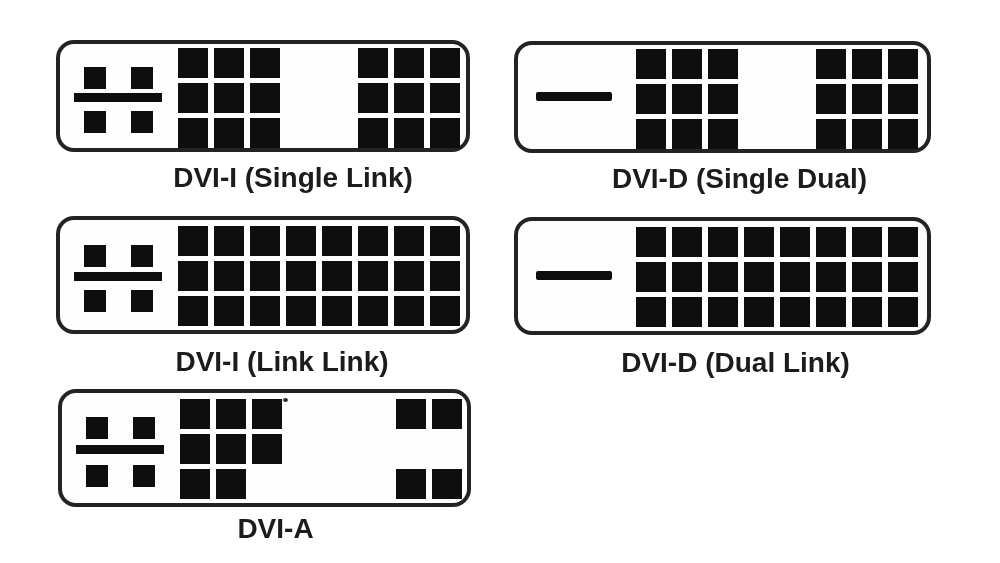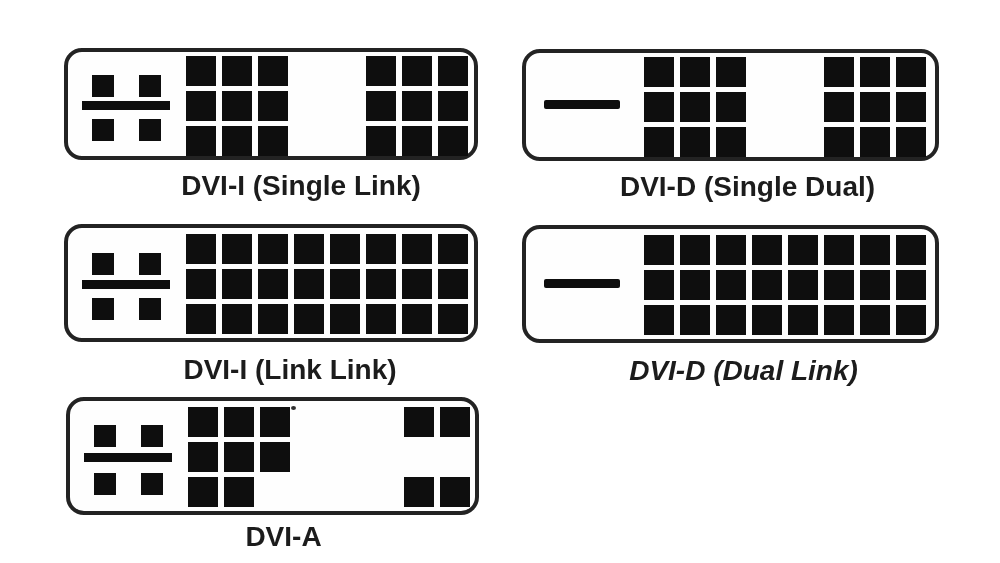--- a/index.html
+++ b/index.html
@@ -1,21 +1,21 @@
 <!DOCTYPE html>
 <html><head>
 <meta charset="utf-8">
 <style>
   html, body { margin:0; padding:0; background:#ffffff; }
   .canvas {
     position:relative; width:1000px; height:563px;
     background:var(--bg, #ffffff); overflow:hidden;
     font-family:"Liberation Sans", sans-serif;
   }
-  .connector-group { position:absolute; margin:12px; }
+  .connector-group { position:absolute; margin:4px; }
   #cg0 { left:52px;  top:36px;  width:414px; }
   #cg1 { left:510px; top:37px;  width:417px; }
   #cg2 { left:52px;  top:212px; width:414px; }
   #cg3 { left:510px; top:213px; width:417px; }
   #cg4 { left:54px;  top:385px; width:413px; }
 
   .shell {
     position:relative; box-sizing:border-box; height:112px;
     background:#fefefe; border:4px solid var(--outline, #232323);
     border-radius:18px;
@@ -64,21 +64,21 @@
   }
 
   .label {
     display:block; margin-top:10px; width:100%; text-align:center;
     font-size:28px; font-weight:bold; color:var(--label, #1c1c1c);
     white-space:nowrap;
   }
   #cg0 .label { transform:translateX(30px); }
   #cg1 .label { transform:translateX(17px); }
   #cg2 .label { transform:translateX(19px); margin-top:12px; }
-  #cg3 .label { transform:translateX(13px); margin-top:12px;font-style:italic; }
+  #cg3 .label { transform:translateX(13px); margin-top:12px; }
   #cg4 .label { transform:translateX(11px); margin-top:6px; }
 </style>
 </head>
 <body>
 
 <div class="canvas" style="--bg: #ffffff; --pin: #0e0e0e; --outline: #232323; --label: #1c1c1c;">
 
   <figure class="connector-group" id="cg0">
     <div class="shell">
       <div class="key key-cross">

